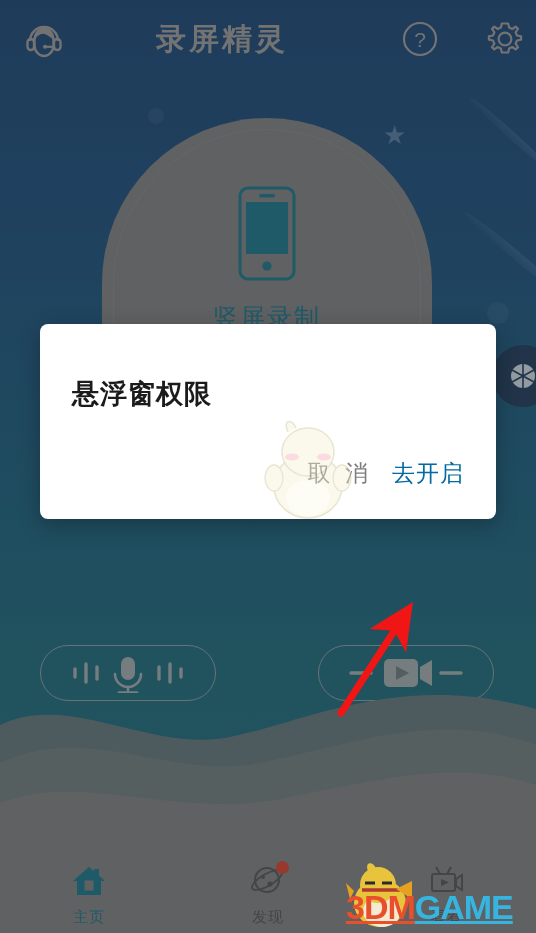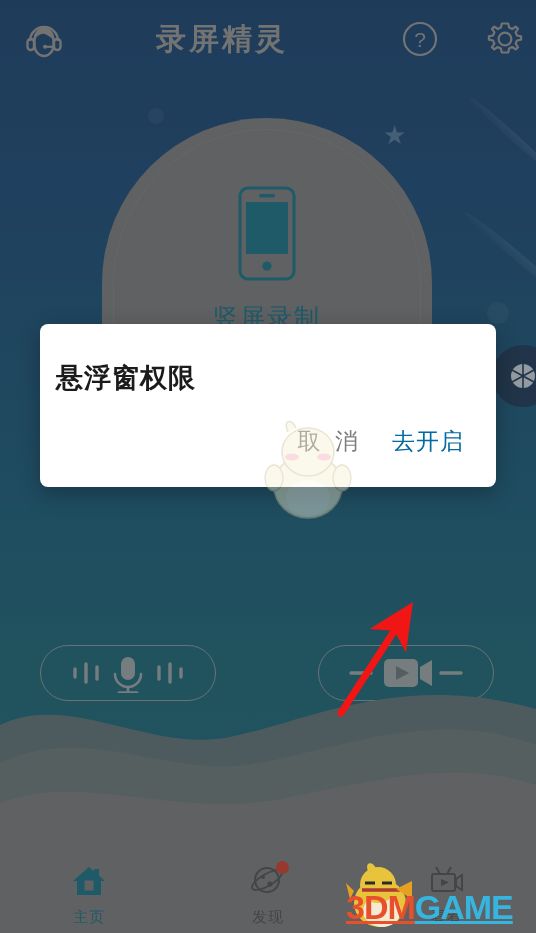--- a/index.html
+++ b/index.html
@@ -182,41 +182,41 @@
     position: absolute;
     left: 40px;
     top: 324px;
     width: 456px;
     background: #ffffff;
     border-radius: 8px;
     box-shadow: 0 6px 22px rgba(0,0,0,0.28);
     overflow: hidden;
   }
   .dlg-title {
-    margin: 0;
+    margin: 16px;
     padding: 36px 36px 0 16px;
     font-size: 27px;
     font-weight: bold;
     color: #1b1b1b;
     letter-spacing: 1px;
   }
   .dlg-body {
     position: relative;
     z-index: 2;
     margin: 0;
     padding: 22px 30px 0 36px;
     font-size: 22px;
     line-height: 1.55;
     color: #5f5f5f;
   }
   .dlg-actions {
     display: flex;
     justify-content: flex-end;
     align-items: center;
-    gap: 26px;
+    gap: 16px;
     padding: 26px 30px 26px 0;
   }
   .dlg-btn {
     font-size: 23px;
     letter-spacing: 4px;
     background: none;
     border: none;
     cursor: pointer;
     font-family: inherit;
     padding: 4px 2px;

